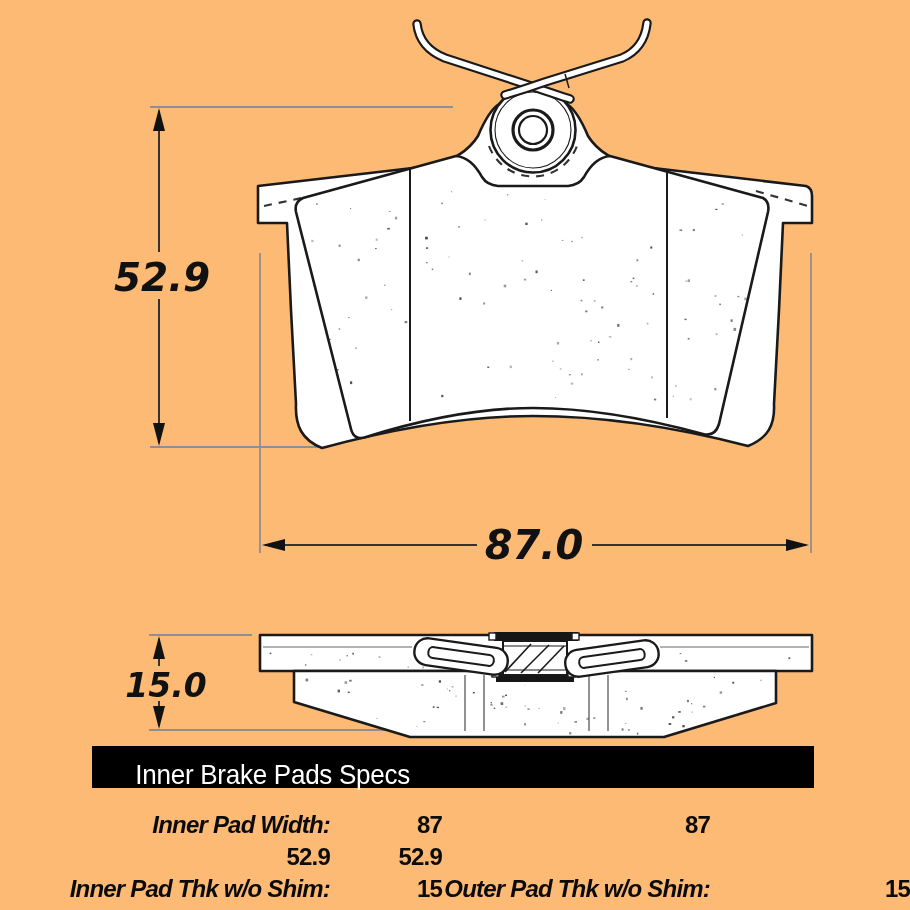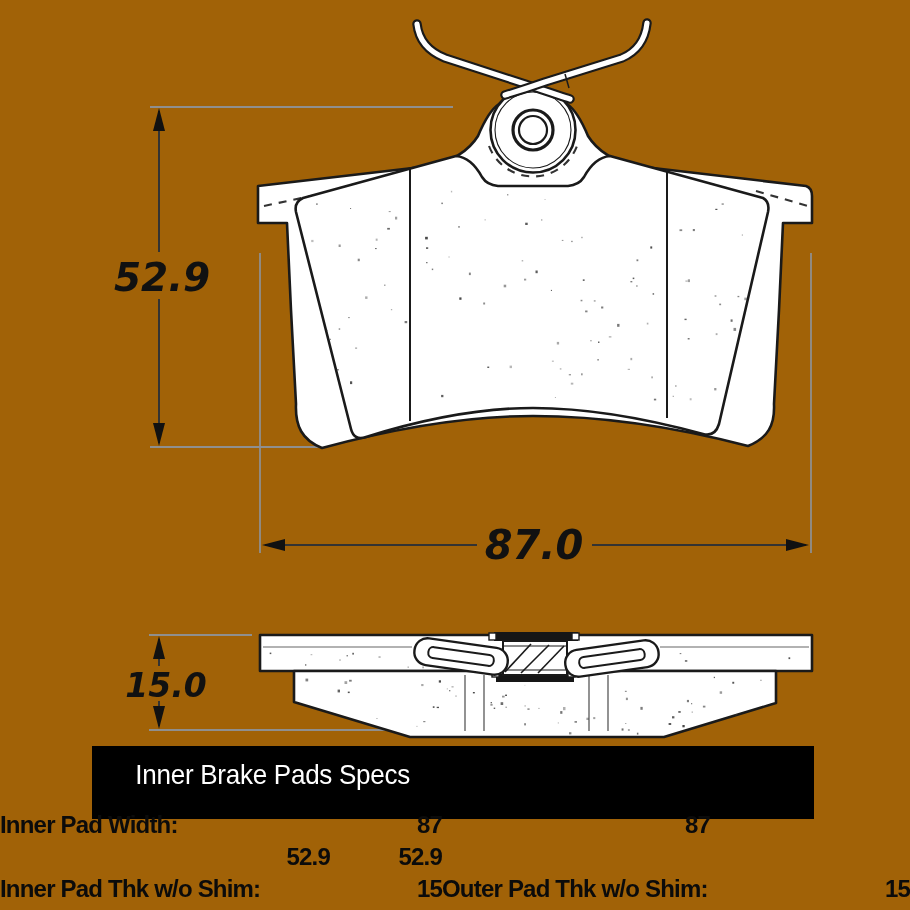--- a/index.html
+++ b/index.html
@@ -1,42 +1,42 @@
 <!DOCTYPE html>
 <html><head>
 <meta charset="utf-8">
 <style>
   html,body{margin:0;padding:0;background:#fff;}
-  .stage{position:relative;width:910px;height:910px;background:#a16207;overflow:hidden;
+  .stage{position:relative;width:910px;height:910px;background:#fdba74;overflow:hidden;
          font-family:"Liberation Sans", sans-serif;}
   svg text{user-select:none;}
   .dim-label{font-family:"DejaVu Sans", sans-serif;font-style:italic;font-weight:bold;fill:#111;text-anchor:middle;}
   .outline{fill:#ffffff;stroke:#1a1a1a;stroke-width:2.6;stroke-linejoin:round;}
   .thin{fill:none;stroke:#1a1a1a;stroke-width:1.2;}
   .groove{stroke:#1a1a1a;stroke-width:2;}
   .hidden-dash{fill:none;stroke:#333;stroke-width:2.1;stroke-dasharray:8 7;}
   .ext{stroke:#8f8f8f;stroke-width:1.8;fill:none;}
   .dim{stroke:#333;stroke-width:2;fill:none;}
   .arrow{fill:#111;stroke:none;}
   .wire-out{fill:none;stroke:#1a1a1a;stroke-width:9.5;stroke-linecap:round;stroke-linejoin:round;}
   .wire-in{fill:none;stroke:#ffffff;stroke-width:5.2;stroke-linecap:round;stroke-linejoin:round;}
   .hw{fill:#ffffff;stroke:#1a1a1a;stroke-width:2.4;}
   .hw-thin{fill:#ffffff;stroke:#1a1a1a;stroke-width:2;}
   .darkbar{fill:#161616;stroke:none;}
   .tab{fill:#ffffff;stroke:#1a1a1a;stroke-width:1.4;}
   .hatch{stroke:#1a1a1a;stroke-width:1.6;fill:none;}
   .leg{stroke:#4a4a4a;stroke-width:1.2;fill:none;}
-  .banner{position:absolute;left:92px;top:746px;width:722px;height:73px;background:#000;
+  .banner{position:absolute;left:92px;top:746px;width:722px;height:42px;background:#000;
           display:flex;color:#fff;}
   .banner-cell{width:50%;text-align:center;line-height:57px;font-size:28px;}
   .cond{display:inline-block;transform:scaleX(.93);transform-origin:center;letter-spacing:-.3px;white-space:nowrap;}
   .specs{position:absolute;left:0;top:810px;width:910px;}
   .spec-row{display:grid;grid-template-columns:330px 112px 268px 1fr;height:29px;margin-bottom:3px;
             font-size:24px;font-weight:bold;letter-spacing:-0.8px;color:#0b0b0b;line-height:29px;}
-  .lbl{text-align:left;white-space:nowrap;}
+  .lbl{text-align:right;white-space:nowrap;font-style:italic;}
   .val{text-align:right;padding-left:9px;white-space:nowrap;}
 </style>
 </head>
 <body>
 
 <div class="stage">
 
   <svg width="910" height="745" viewBox="0 0 910 745">
     <defs>
       <clipPath id="clip-front-pad">

